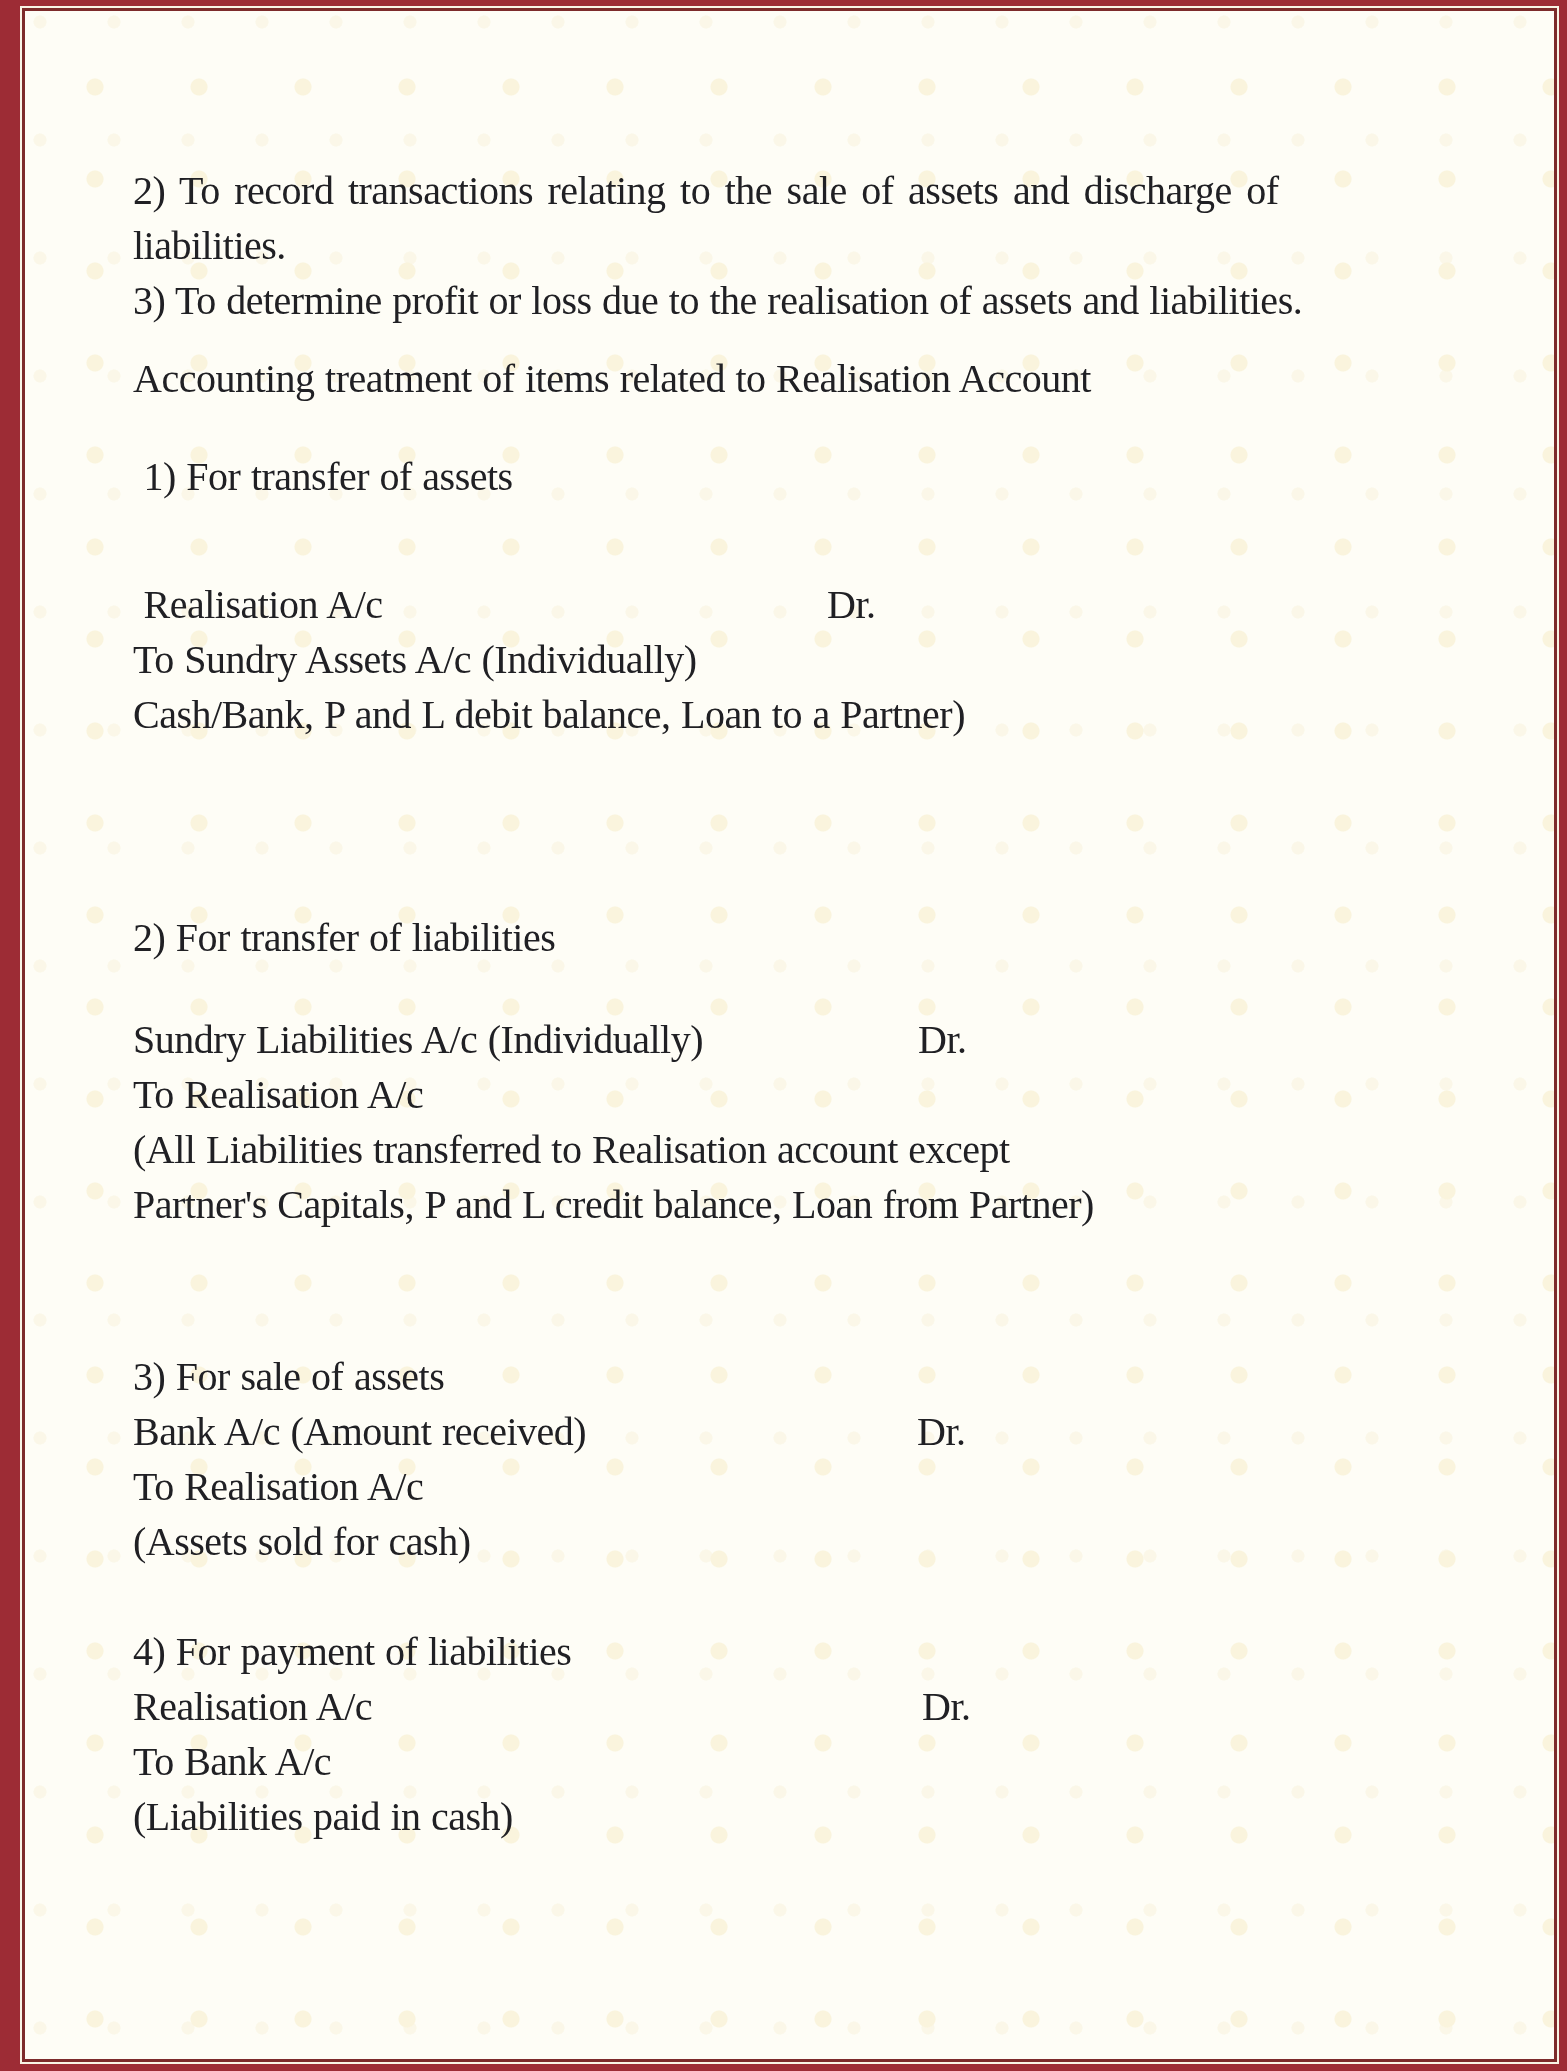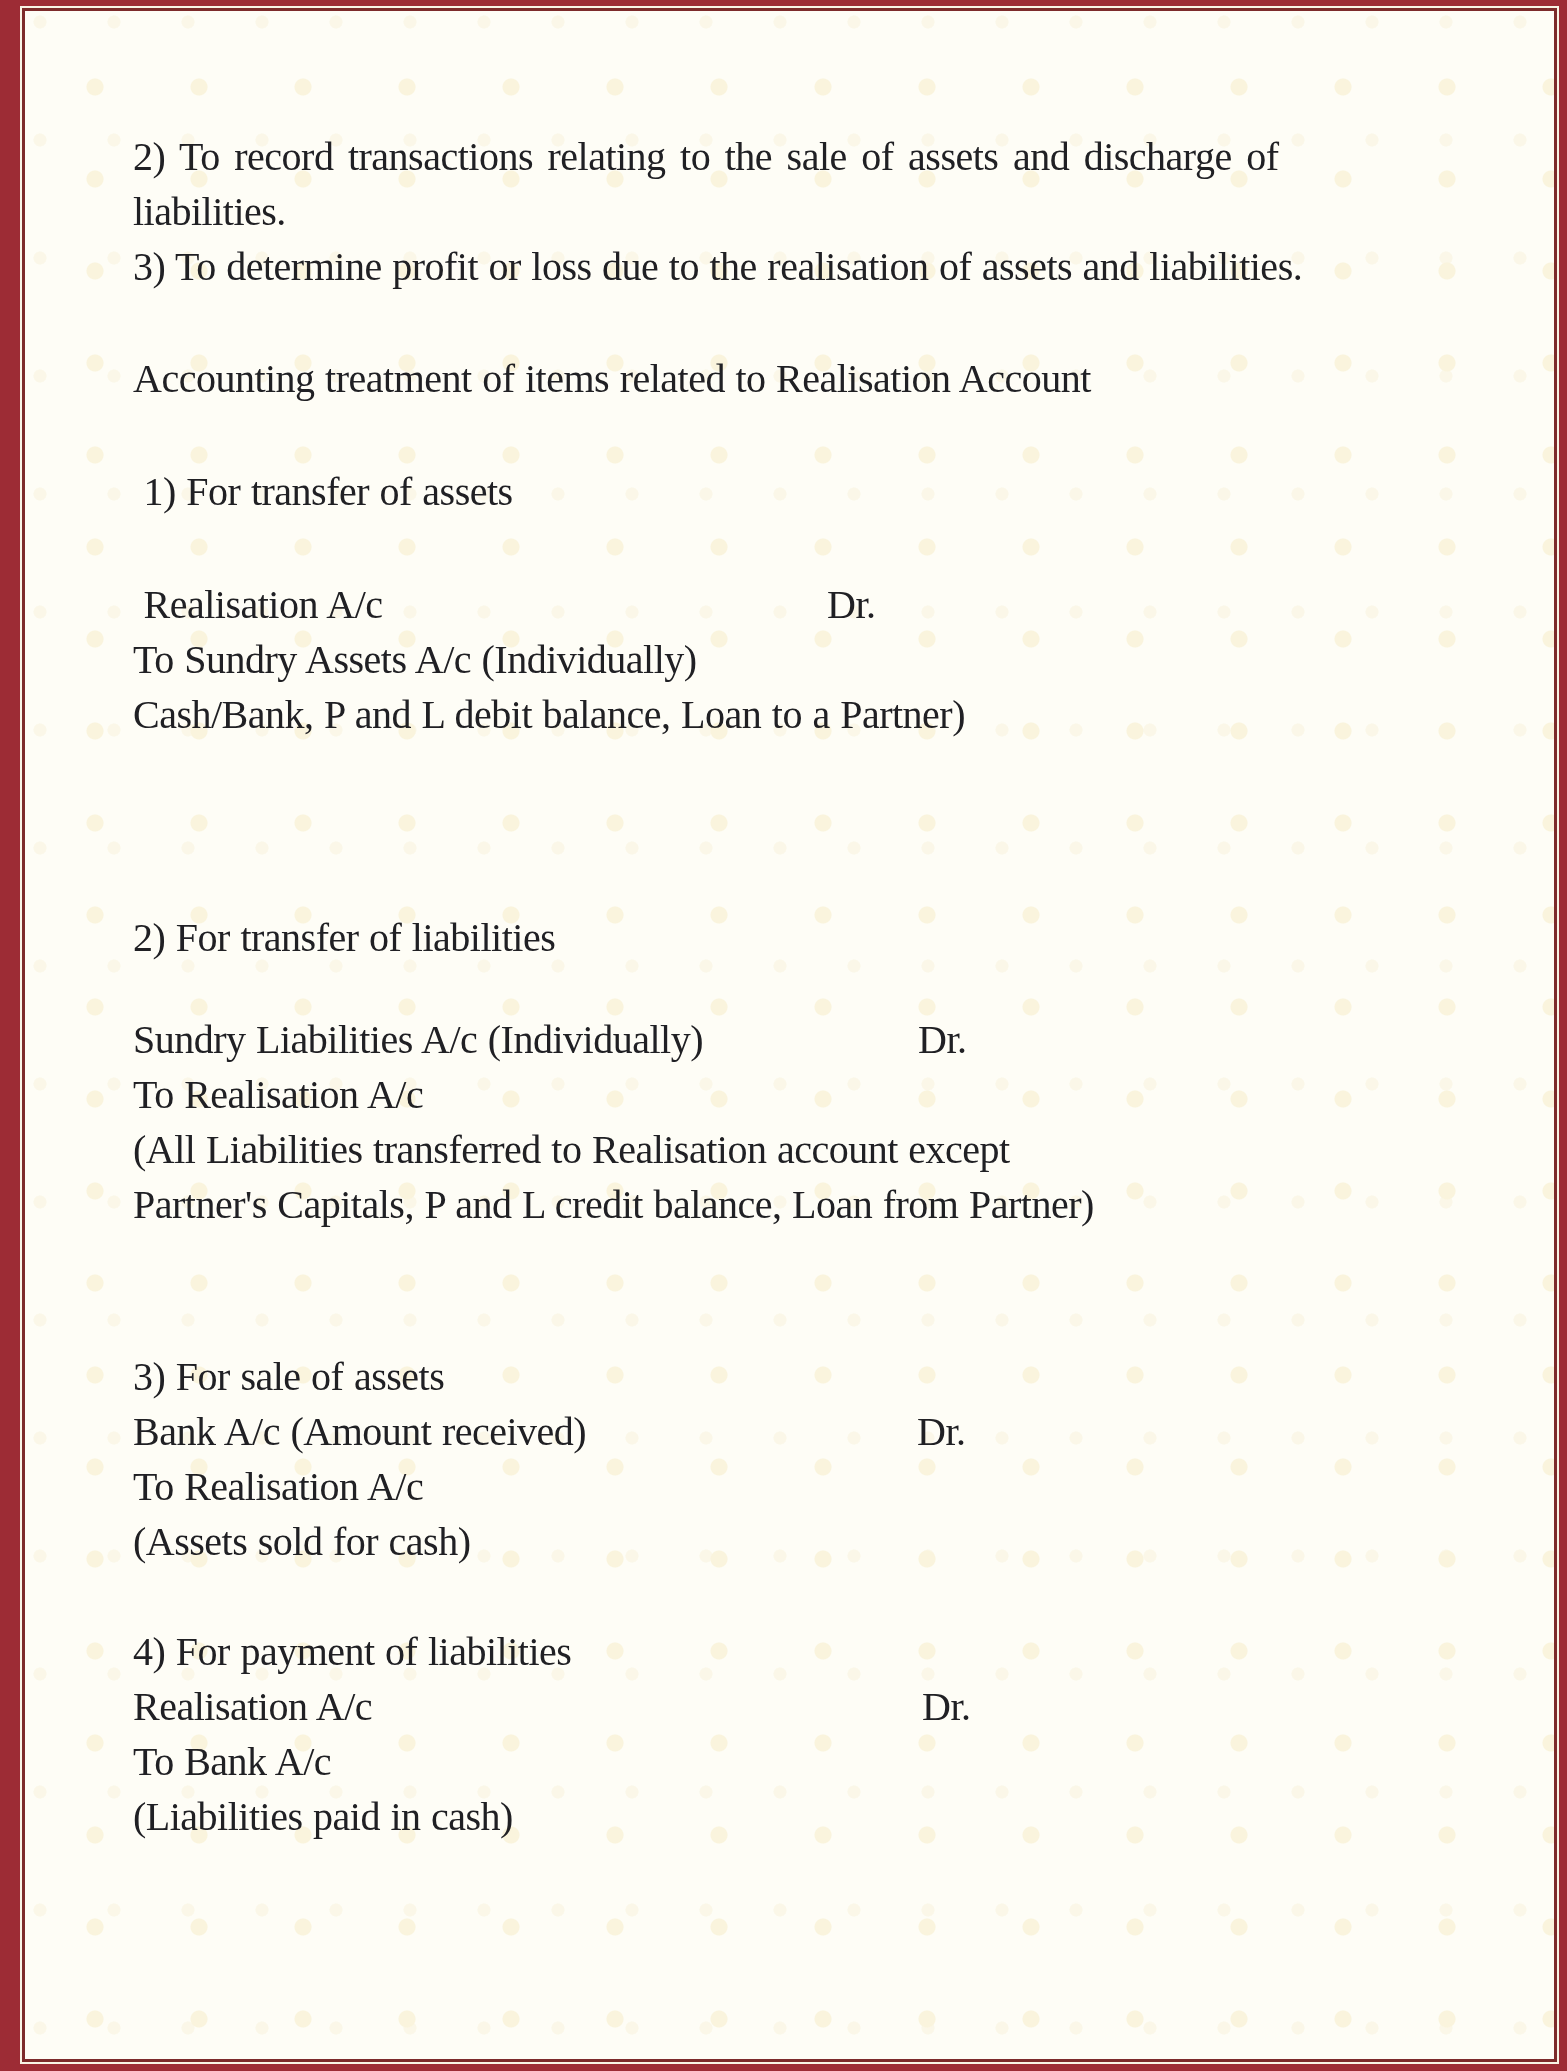--- a/index.html
+++ b/index.html
@@ -56,20 +56,21 @@
   .line {
     position: relative;
     height: 55px;
     line-height: 55px;
     white-space: pre;
   }
 
   
   .block:first-child .line:first-child {
     word-spacing: 5px;
+    margin-top: 34px;
   }
 
   .dr {
     position: absolute;
     top: 0;
   }
 </style>
 </head>
 <body>
 
@@ -77,21 +78,21 @@
   <div class="sheet"></div>
   <div class="content">
       <div class="block" style="top: 142px;">
         <div class="line"><span>2) To record transactions relating to the sale of assets and discharge of</span></div>
         <div class="line"><span>liabilities.</span></div>
         <div class="line"><span>3) To determine profit or loss due to the realisation of assets and liabilities.</span></div>
       </div>
       <div class="block" style="top: 364px;">
         <div class="line"><span>Accounting treatment of items related to Realisation Account</span></div>
       </div>
-      <div class="block" style="top: 477px;">
+      <div class="block" style="top: 462px;">
         <div class="line"><span> 1) For transfer of assets</span></div>
       </div>
       <div class="block" style="top: 590px;">
         <div class="line"><span> Realisation A/c</span><span class="dr" style="left: 694px;">Dr.</span></div>
         <div class="line"><span>To Sundry Assets A/c (Individually)</span></div>
         <div class="line"><span>Cash/Bank, P and L debit balance, Loan to a Partner)</span></div>
       </div>
       <div class="block" style="top: 917px; margin-top: 6px;">
         <div class="line"><span>2) For transfer of liabilities</span></div>
       </div>

